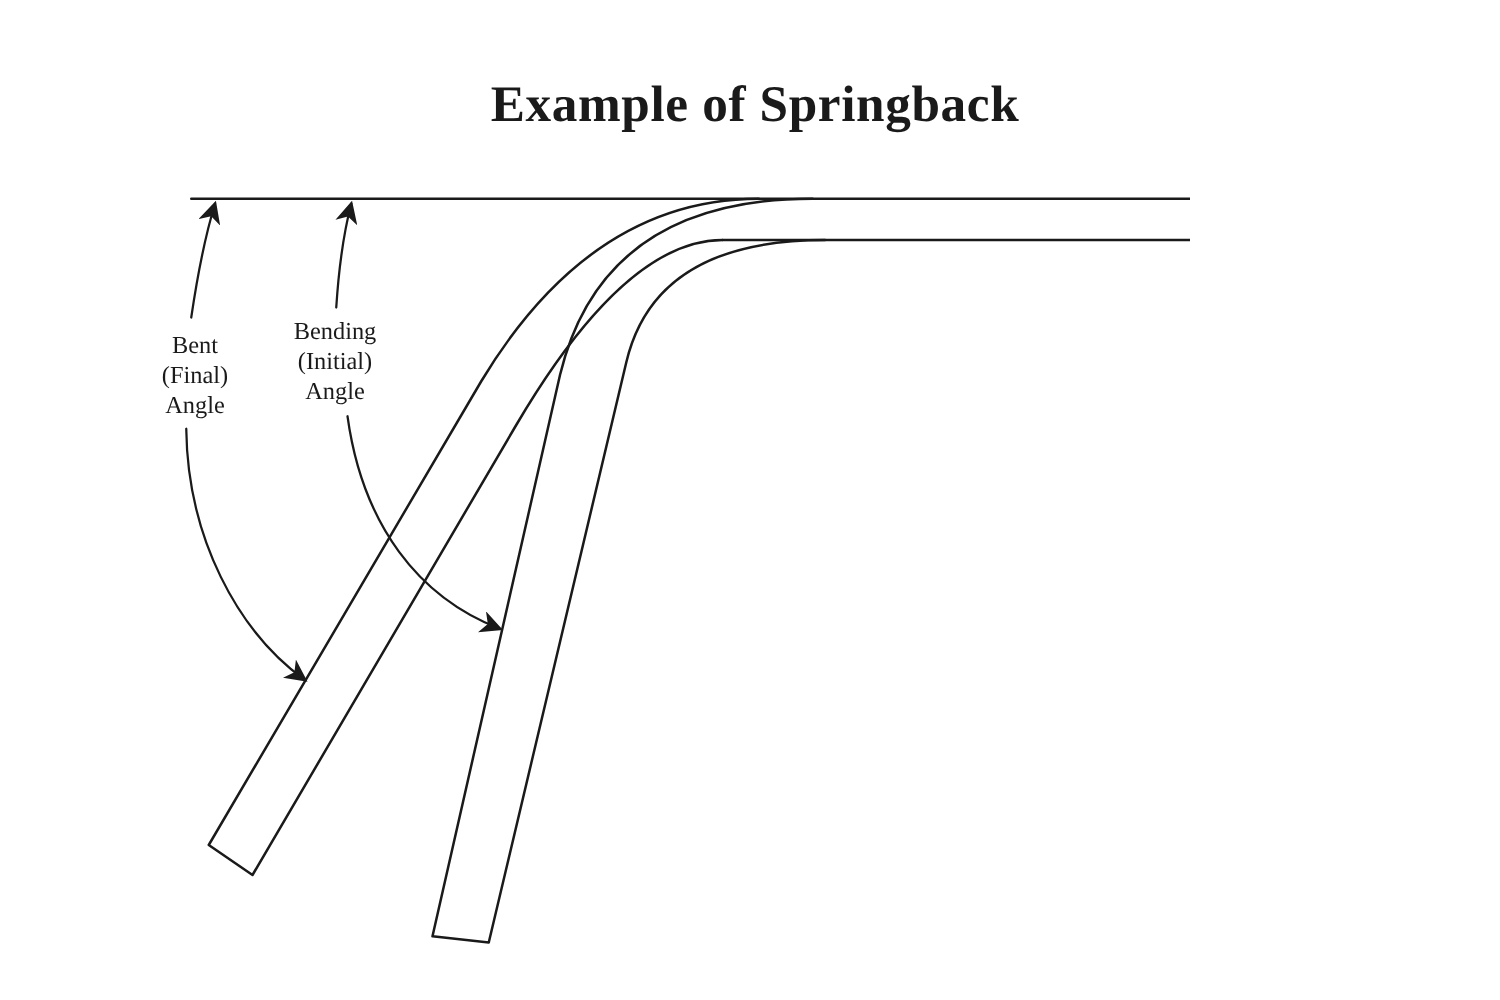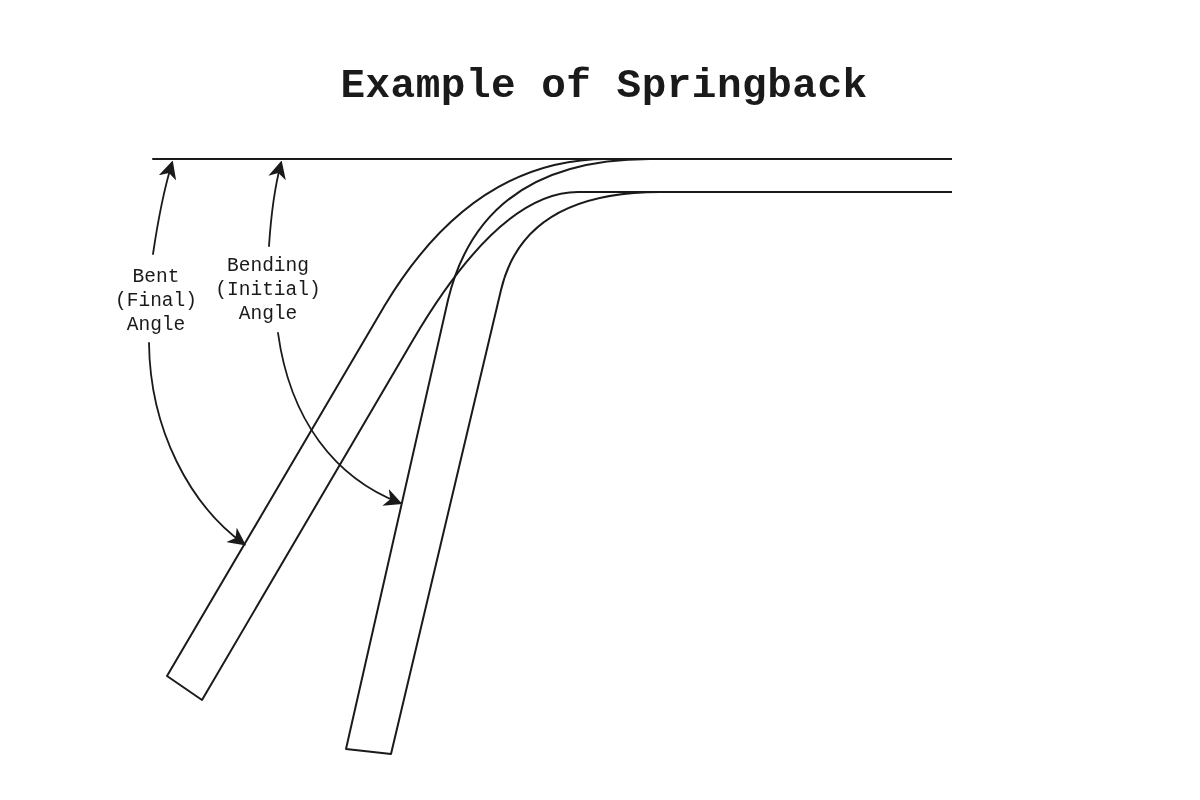--- a/index.html
+++ b/index.html
@@ -6,21 +6,21 @@
     margin: 0;
     padding: 0;
     background: #ffffff;
   }
   .stage {
     position: relative;
     width: 952px;
     height: 800px;
     background: var(--bg, #ffffff);
     overflow: hidden;
-    font-family: Liberation Mono, monospace;
+    font-family: Liberation Serif, serif;
   }
   svg { display: block; }
   .stroke {
     fill: none;
     stroke: var(--ink, #1a1a1a);
     stroke-width: 2;
     stroke-linecap: round;
     stroke-linejoin: round;
   }
   .arrow {

